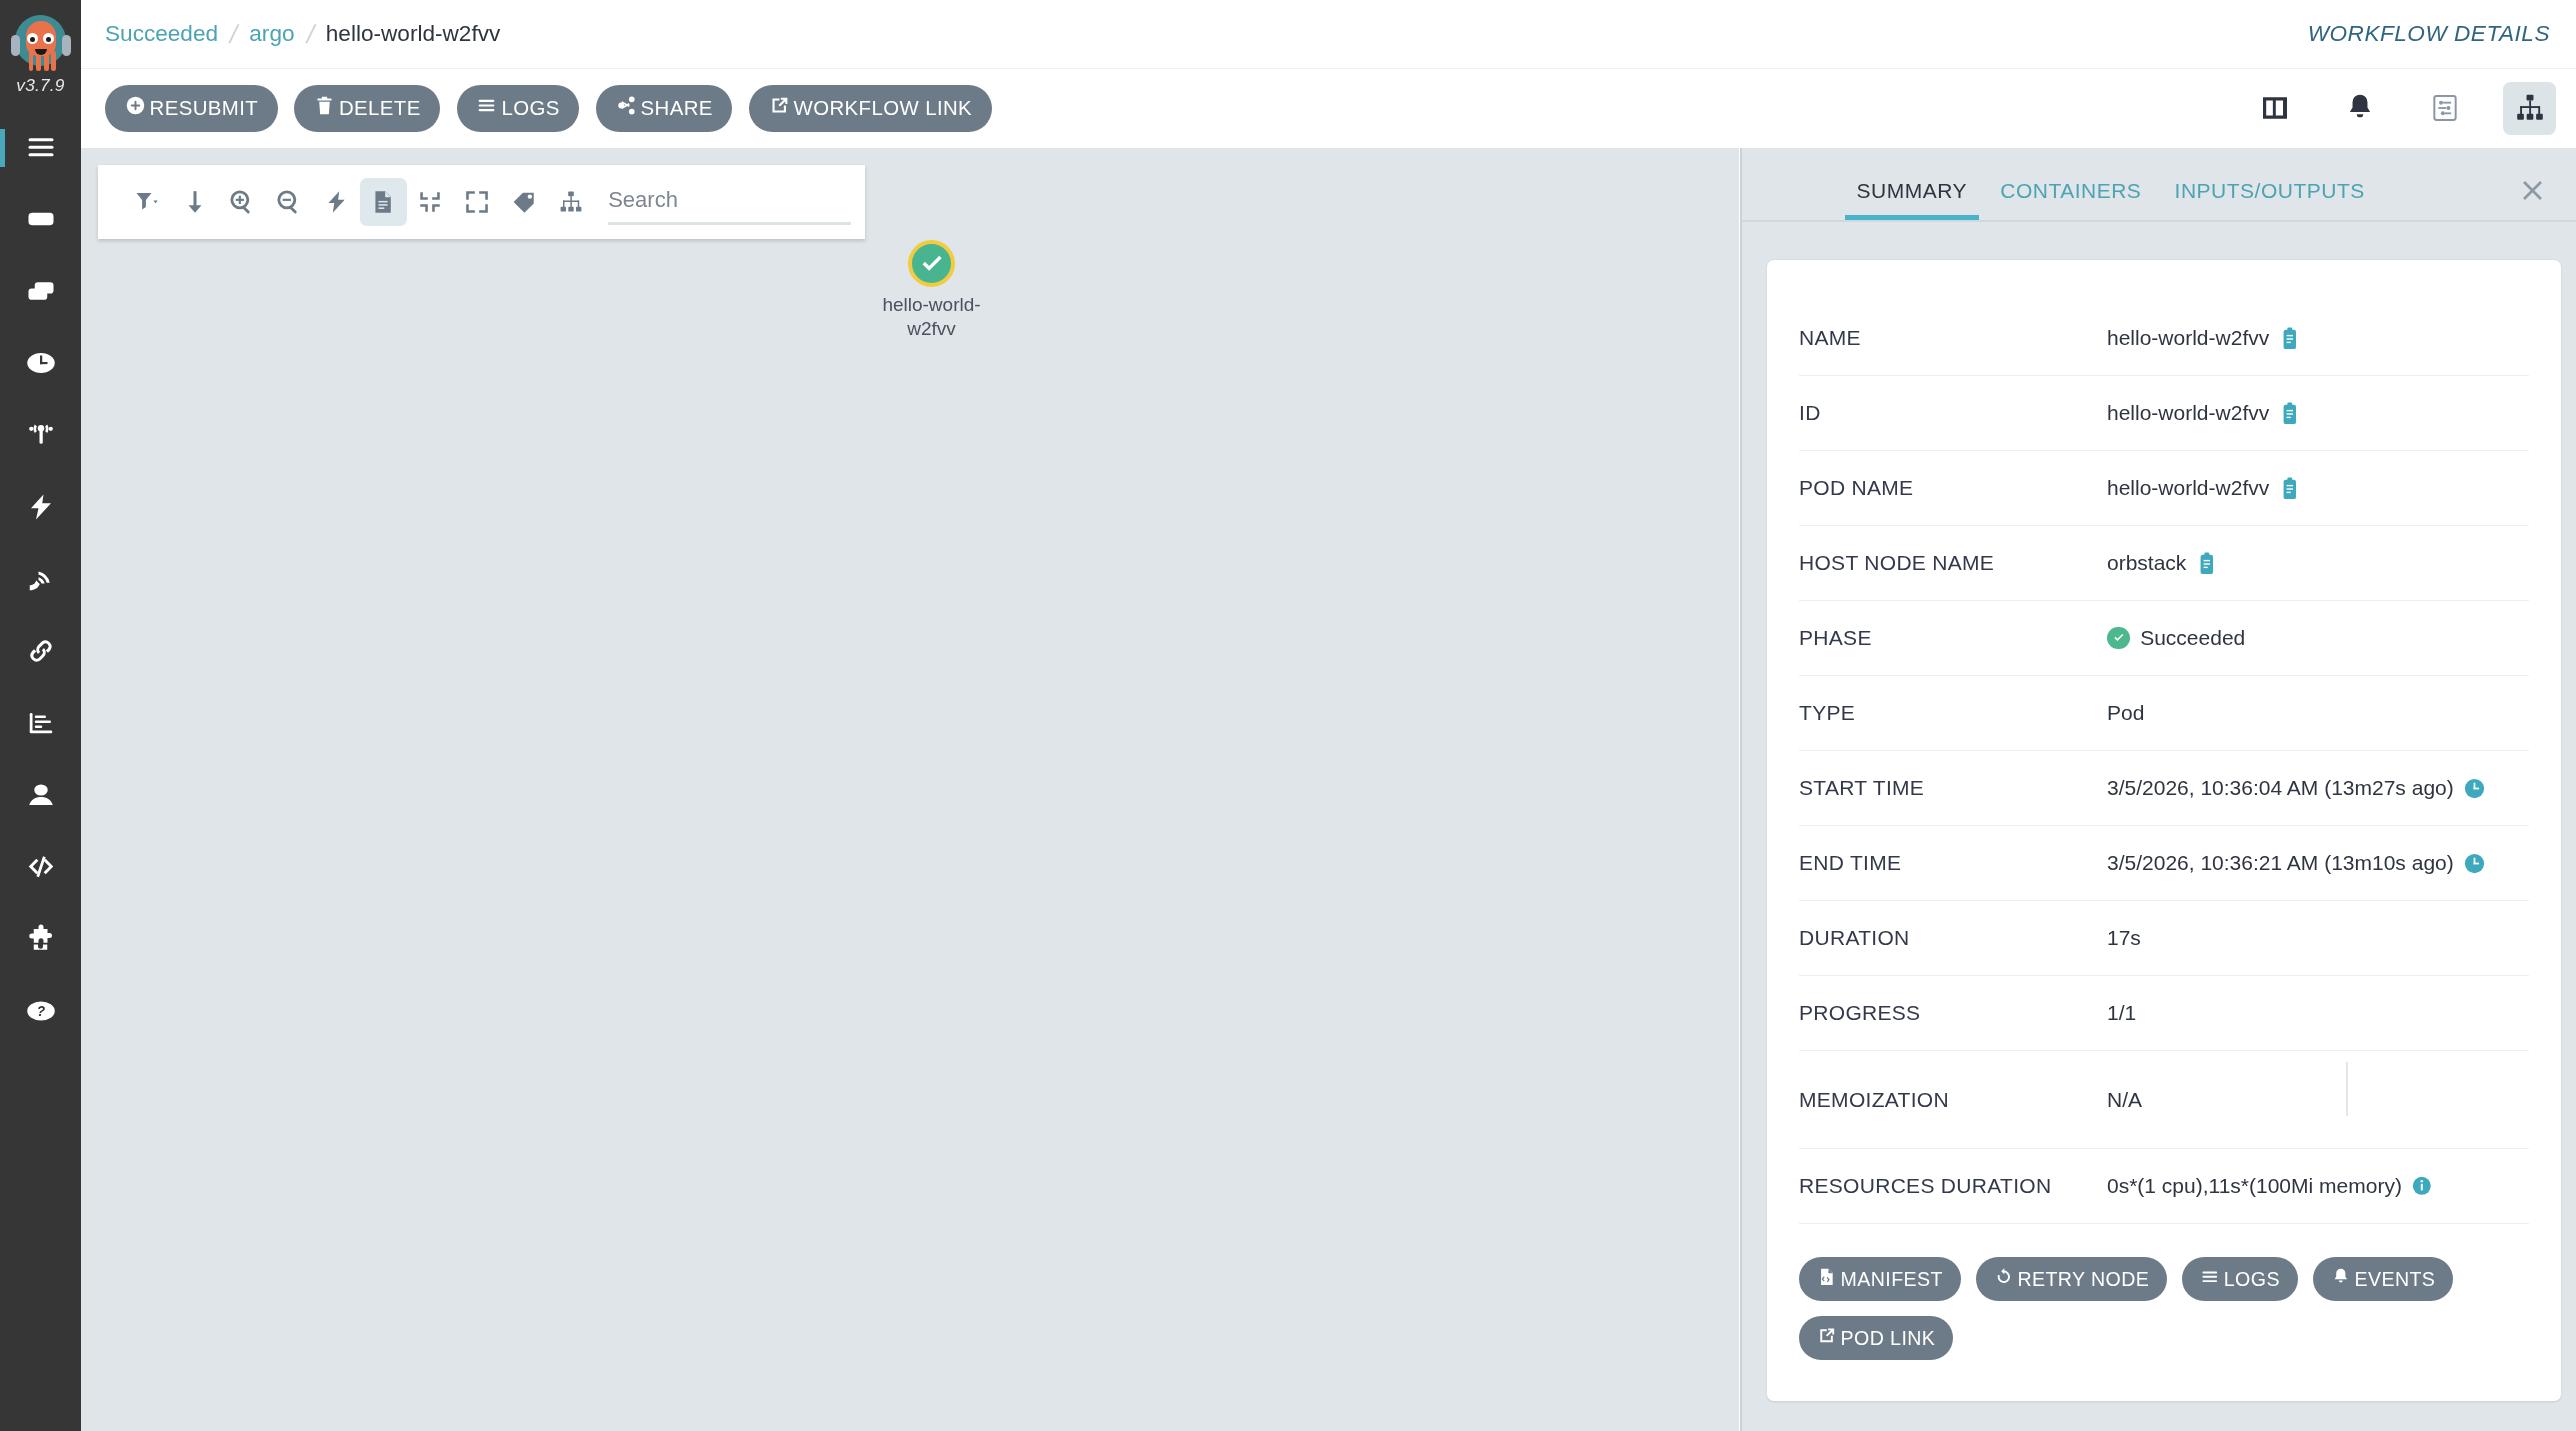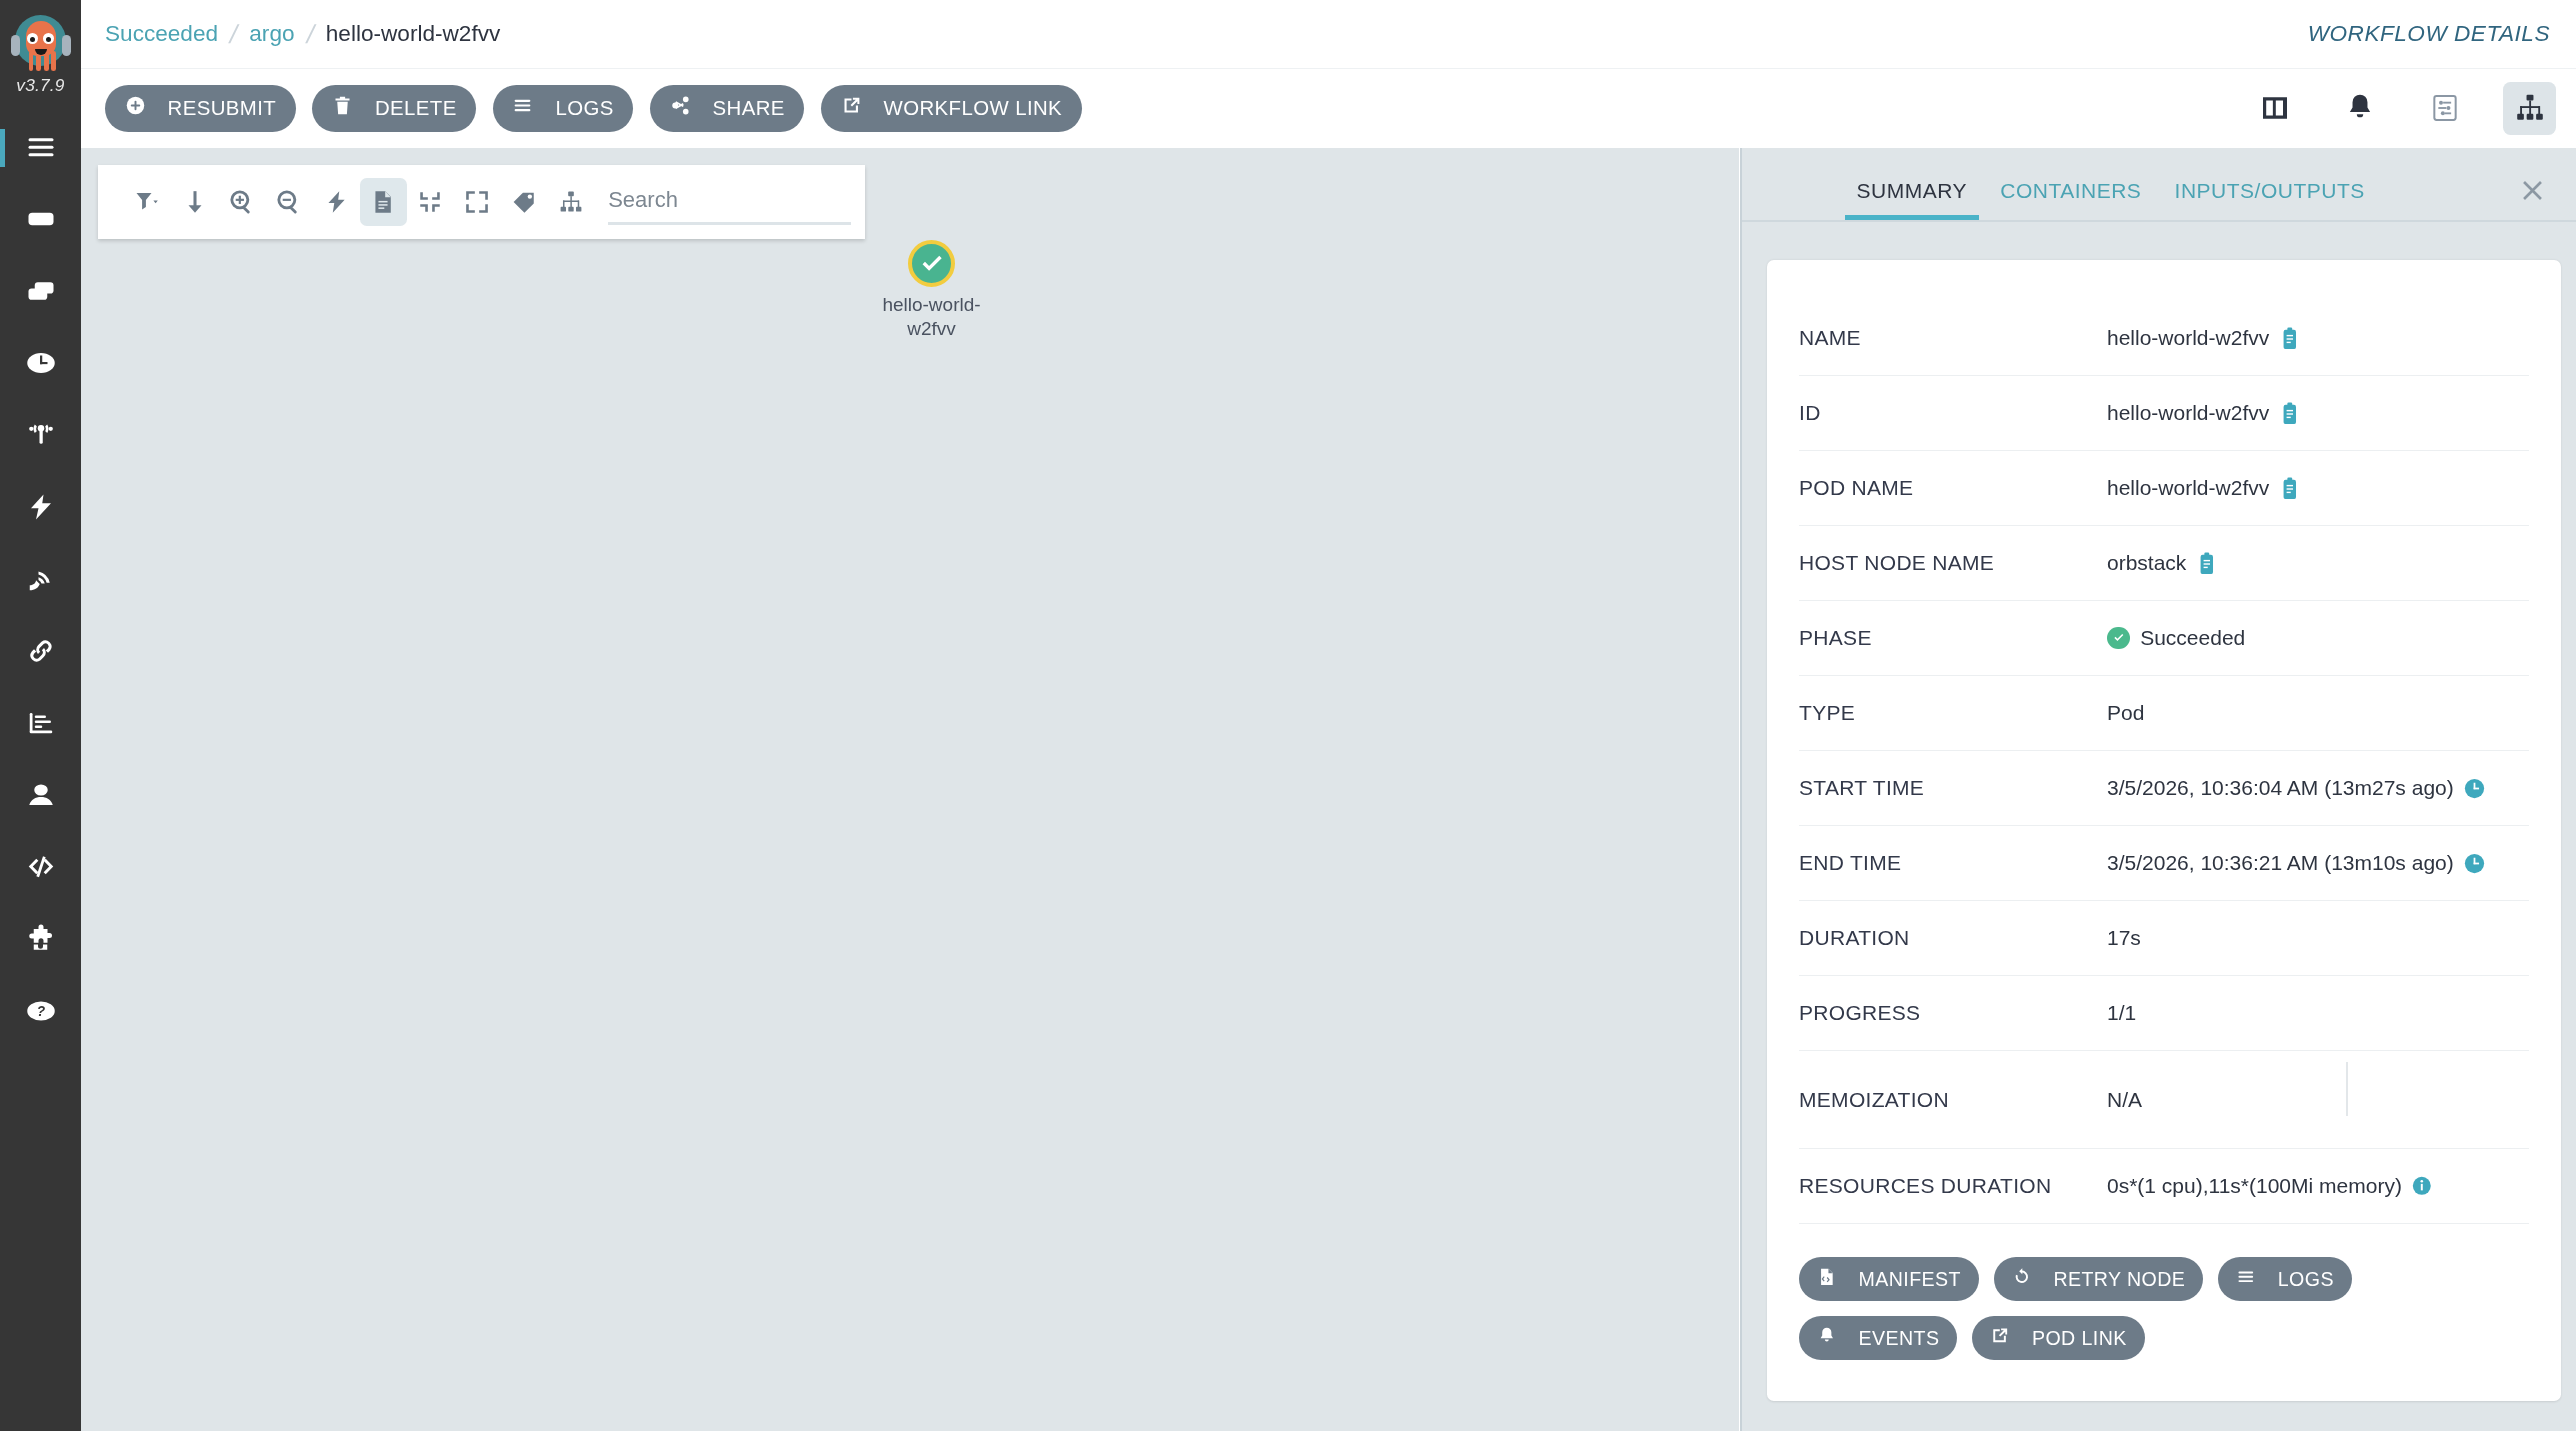--- a/index.html
+++ b/index.html
@@ -100,21 +100,21 @@
   
   .actionbar {
     position: absolute; left: 81px; top: 69px;
     width: 2495px; height: 78px;
     background: #ffffff;
     display: flex; align-items: center;
   }
   .pill {
     height: 47px; border-radius: 23.4px;
     background: #6d7b88; color: #ffffff;
-    display: inline-flex; align-items: center; gap: 22px;
+    display: inline-flex; align-items: center; gap: 4px;
     padding: 0 19.6px; font-size: 20.4px; letter-spacing: 0.4px;
     cursor: pointer; white-space: nowrap; border: none;
   }
   .pill svg { width: 21px; height: 21px; fill: #ffffff; flex: none; }
   .actions-left { display: flex; gap: 16.6px; margin-left: 24px; }
   .actions-right {
     margin-left: auto; margin-right: 19.6px;
     display: flex; align-items: center; gap: 32px;
   }
   .icon-btn {

